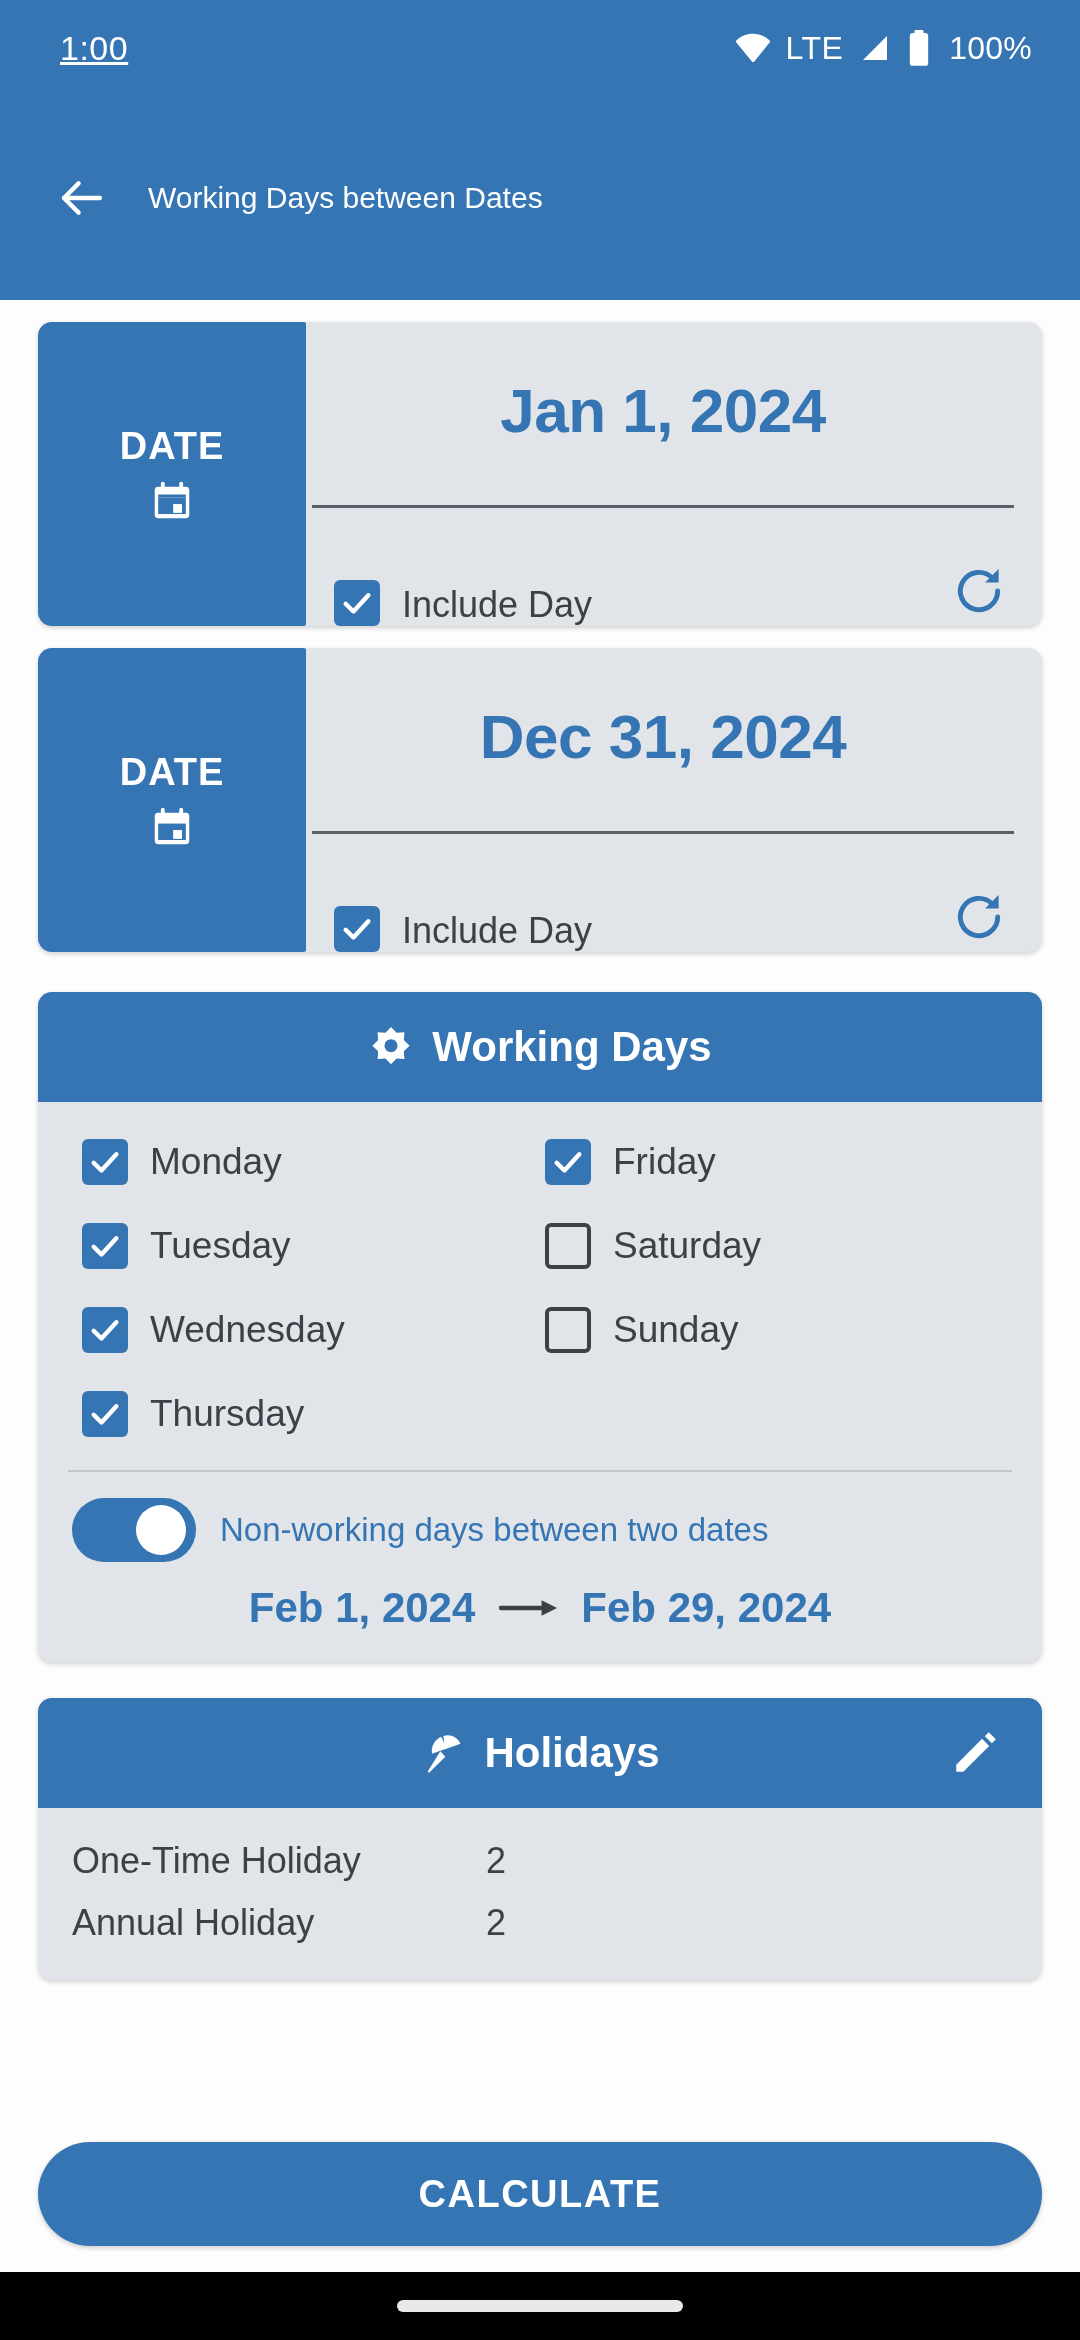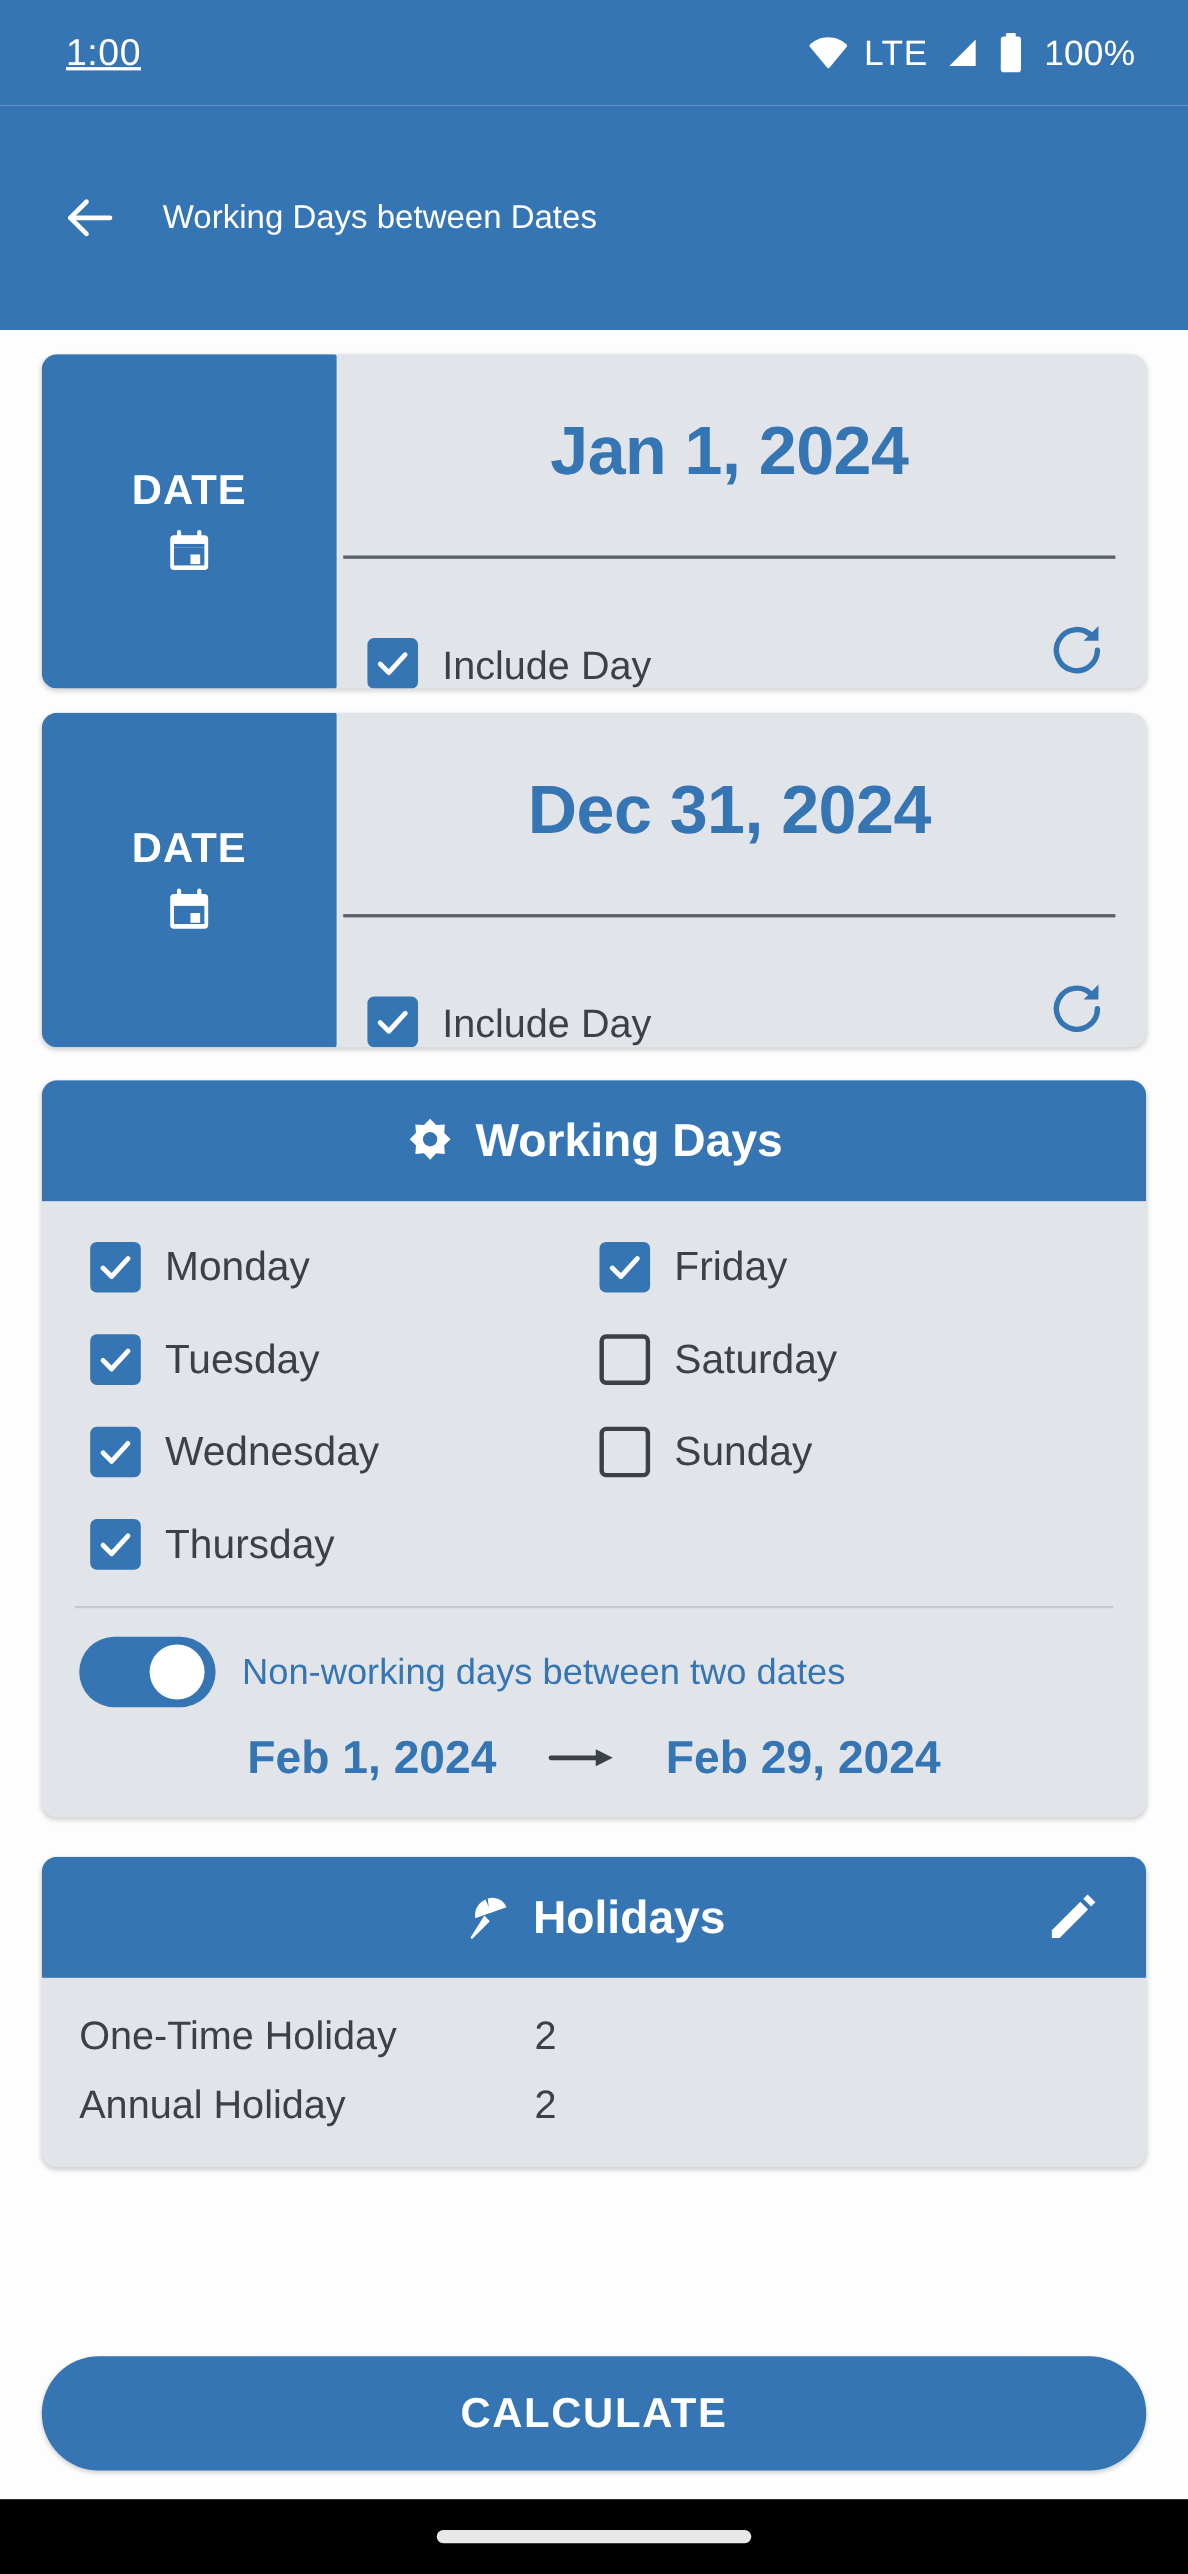--- a/index.html
+++ b/index.html
@@ -182,21 +182,21 @@
   }
   .section-head-action {
     position: absolute;
     right: 34px; top: 50%;
     transform: translateY(-50%);
     width: 66px; height: 66px;
     display: flex; align-items: center; justify-content: center;
     cursor: pointer;
   }
 
-  .workdays-card { margin-top: 30px; }
+  .workdays-card { margin-top: 40px; }
   .wd-grid {
     display: grid;
     grid-template-columns: 1fr 1fr;
     padding: 24px 34px 6px 44px;
     row-gap: 12px;
   }
   .wd-item {
     display: flex;
     align-items: center;
     height: 72px;
@@ -239,21 +239,21 @@
     color: #3575b3;
     margin-left: 24px;
     white-space: nowrap;
   }
 
   .range-row {
     display: flex;
     align-items: center;
     justify-content: center;
     padding: 22px 0 30px 0;
-    gap: 46px;
+    gap: 22px;
   }
   .range-date {
     font-size: 42px;
     font-weight: bold;
     color: #3575b3;
     cursor: pointer;
   }
   .range-arrow { display: block; }
 
   

